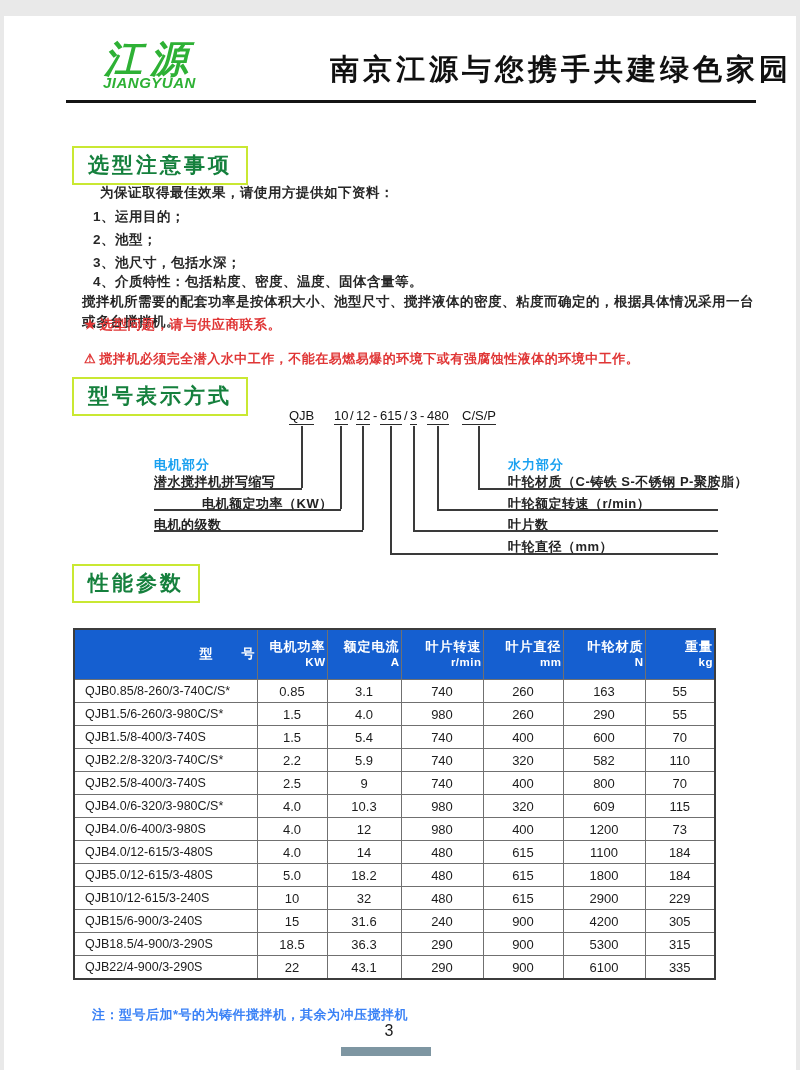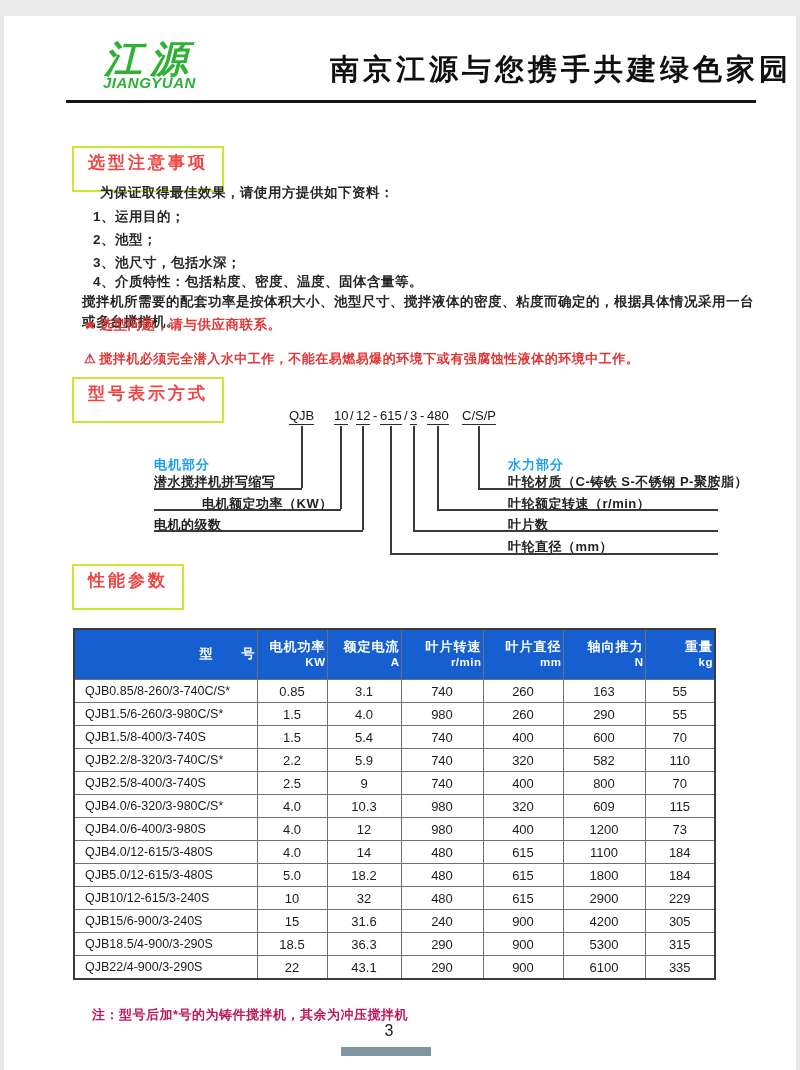--- a/index.html
+++ b/index.html
@@ -9,22 +9,22 @@
   
   .logo-cn{position:absolute;left:100px;top:18px;font-size:38px;font-weight:bold;font-style:italic;
            color:#2eb135;letter-spacing:8px;font-family:"Liberation Serif",serif;}
   .logo-en{position:absolute;left:99px;top:58px;font-size:15px;font-weight:bold;font-style:italic;
            color:#2eb135;letter-spacing:.5px;}
   .slogan{position:absolute;left:326px;top:34px;font-size:29px;font-weight:bold;color:#101010;
           letter-spacing:4px;font-family:"Liberation Serif",serif;}
   .hdr-rule{position:absolute;left:62px;top:84px;width:690px;height:3px;background:#141414;}
 
   
-  .sec-box{position:absolute;left:68px;background:#fff;border:2px solid #c9e832;color:#ef4444;
-           font-size:17px;font-weight:bold;letter-spacing:3px;padding:3px 14px 16px;}
+  .sec-box{position:absolute;left:68px;background:#fff;border:2px solid #c9e832;color:#15803d;
+           font-size:21px;font-weight:bold;letter-spacing:3px;padding:3px 14px 4px;}
 
   
   .btxt{position:absolute;font-size:13.5px;color:#272727;font-weight:600;letter-spacing:.5px;}
   .red{color:#e03636;font-family:"Liberation Serif",serif;font-weight:600;}
   .red .ic{margin-right:3px;}
 
   
   .seg{position:absolute;top:392px;font-size:13px;color:#141414;}
   .seg.u{border-bottom:1.5px solid #2b2b2b;padding-bottom:1px;}
   .hl{position:absolute;height:1.5px;background:#3a3a3a;}
@@ -35,21 +35,21 @@
   
   .cap{position:absolute;left:120px;top:588px;font-size:13.5px;font-weight:bold;color:#1b1b1b;letter-spacing:.5px;}
   table.ptable{position:absolute;left:69px;top:612px;width:641px;border-collapse:collapse;
                table-layout:fixed;font-size:13px;color:#1c1c1c;border:2px solid #3c3c3c;}
   .ptable th,.ptable td{border:1px solid #707070;}
   .ptable thead th{background:#155fd0;color:#ffffff;height:47px;font-size:13px;font-weight:bold;
                    line-height:1.3;letter-spacing:1px;text-align:right;}
   .ptable thead .unit{display:block;font-size:11.5px;letter-spacing:.5px;}
   .ptable td{height:22px;text-align:center;padding:0;}
   .ptable td.model{text-align:left;padding-left:10px;font-size:12.5px;white-space:nowrap;}
-  .fnote{position:absolute;left:88px;top:990px;font-size:13px;font-weight:600;color:#be185d;letter-spacing:.5px;}
+  .fnote{position:absolute;left:88px;top:990px;font-size:13px;font-weight:600;color:#3b82f6;letter-spacing:.5px;}
 
   
   .pageno{position:absolute;left:340px;top:1006px;width:90px;text-align:center;font-size:16px;color:#1a1a1a;}
   .fbar{position:absolute;left:337px;top:1031px;width:90px;height:9px;background:#7e96a2;}
 </style>
 </head>
 <body>
 
 <div class="page">
 
@@ -124,21 +124,21 @@
         <col style="width:82px;">
         <col style="width:70px;">
     </colgroup>
     <thead>
       <tr>
         <th><span>型　　号</span></th>
         <th><span>电机功率</span><span class="unit">KW</span></th>
         <th><span>额定电流</span><span class="unit">A</span></th>
         <th><span>叶片转速</span><span class="unit">r/min</span></th>
         <th><span>叶片直径</span><span class="unit">mm</span></th>
-        <th><span>轴向推力</span><span class="unit">N</span></th>
+        <th><span>叶轮材质</span><span class="unit">N</span></th>
         <th><span>重量</span><span class="unit">kg</span></th>
       </tr>
     </thead>
     <tbody>
         <tr>
           <td class="model">QJB0.85/8-260/3-740C/S*</td>
           <td>0.85</td>
           <td>3.1</td>
           <td>740</td>
           <td>260</td>

